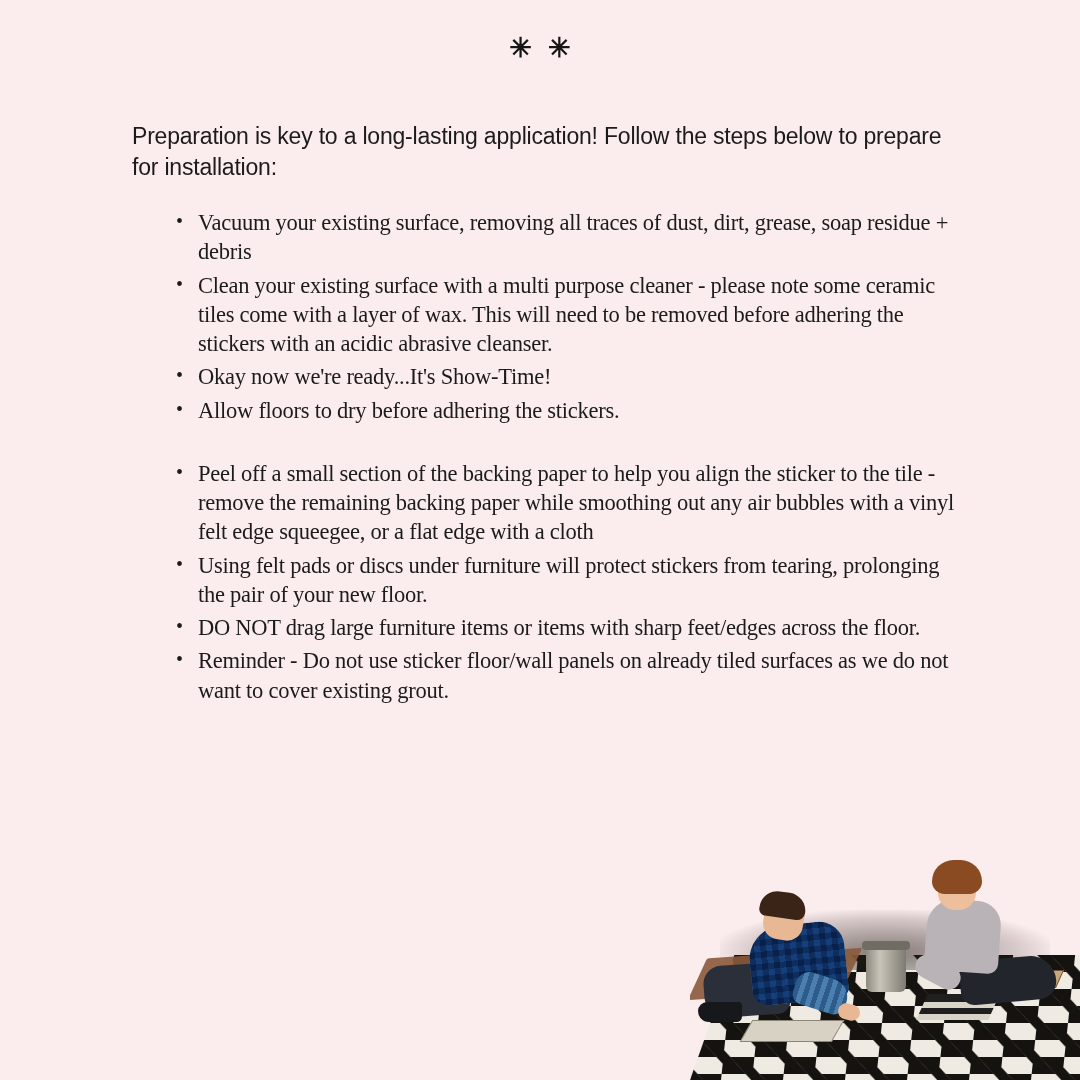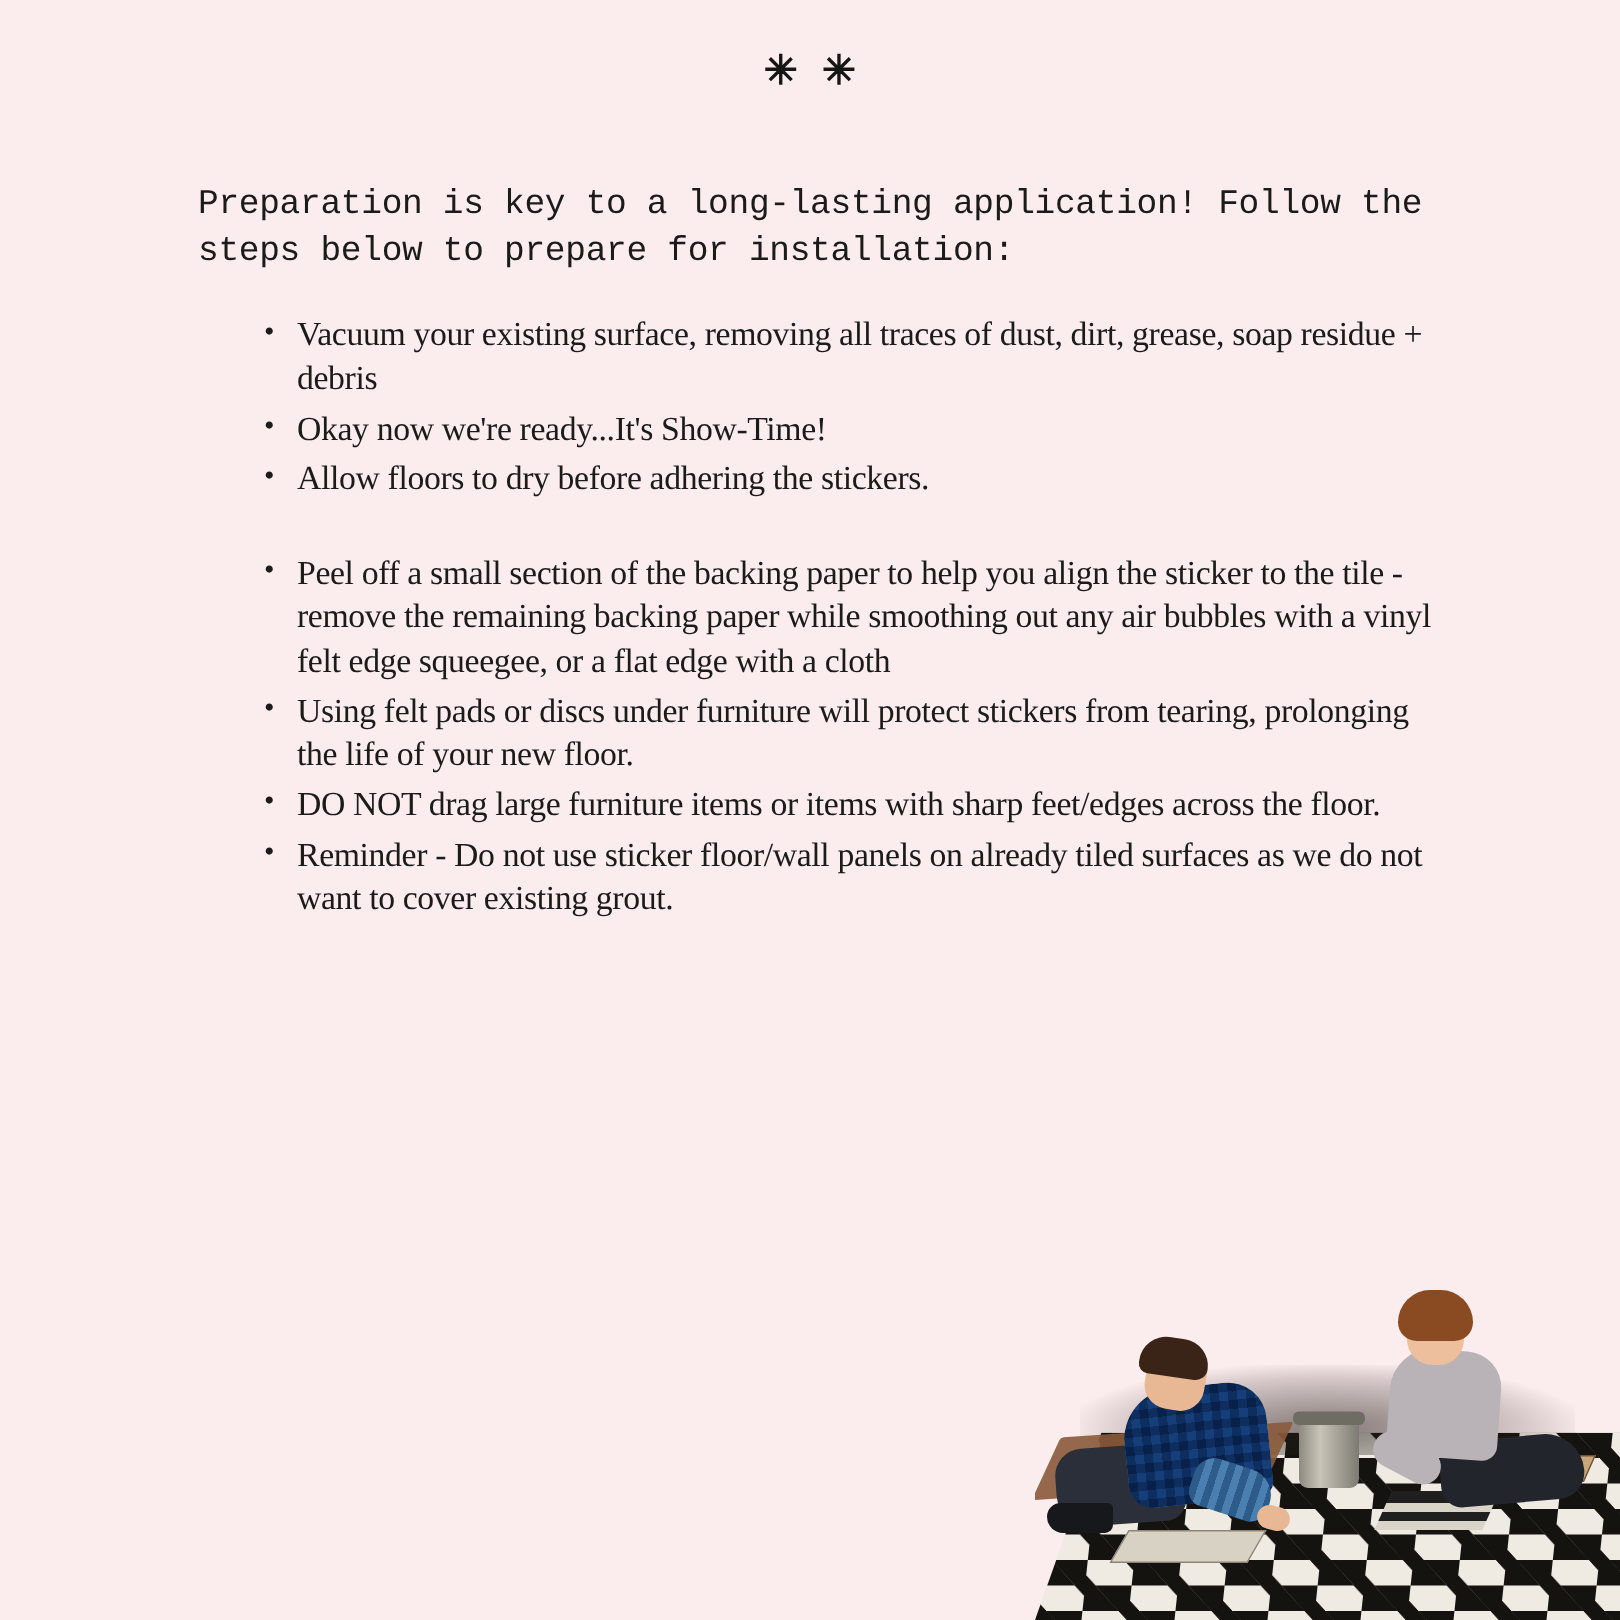--- a/index.html
+++ b/index.html
@@ -56,21 +56,21 @@
     margin: 0 auto;
     width: 828px;
     padding-left: 6px;
     box-sizing: border-box;
   }
   .intro {
     margin-top: 58px;
     font-size: 23px;
     line-height: 1.33;
     color: #1b1b1b;
-    font-family: Liberation Mono, monospace;
+    font-family: Liberation Sans, sans-serif;
     font-weight: 400;
     letter-spacing: -0.2px;
   }
 
   ul.steps {
     margin: 26px 0 0 0;
     padding: 0 0 0 44px;
     list-style: none;
   }
   ul.steps.second {
@@ -323,27 +323,28 @@
       <span class="star">✳</span>
     </div>
   </div>
 
   <div class="body-wrap">
 
     <p class="intro">Preparation is key to a long-lasting application!  Follow the steps below to prepare for installation:</p>
 
     <ul class="steps">
       <li>Vacuum your existing surface, removing all traces of dust, dirt, grease, soap residue + debris</li>
+      <li>Clean your existing surface with a multi purpose cleaner - please note some ceramic tiles come with a layer of wax.  This will need to be removed before adhering the stickers with an acidic abrasive cleanser.</li>
       <li>Okay now we're ready...It's Show-Time!</li>
       <li>Allow floors to dry before adhering the stickers.</li>
     </ul>
 
     <ul class="steps second">
       <li>Peel off a small section of the backing paper to help you align the sticker to the tile - remove the remaining backing paper while smoothing out any air bubbles with a vinyl felt edge squeegee, or a flat edge with a cloth</li>
-      <li>Using felt pads or discs under furniture will protect stickers from tearing, prolonging the life of your new floor.</li>
+      <li>Using felt pads or discs under furniture will protect stickers from tearing, prolonging the pair of your new floor.</li>
       <li>DO NOT drag large furniture items or items with sharp feet/edges across the floor.</li>
       <li>Reminder - Do not use sticker floor/wall panels on already tiled surfaces as we do not want to cover existing grout.</li>
     </ul>
 
   </div>
 
   <div class="illustration">
     <div class="checker-floor"></div>
     <div class="floor-shadow"></div>
     <div class="rug"></div>

